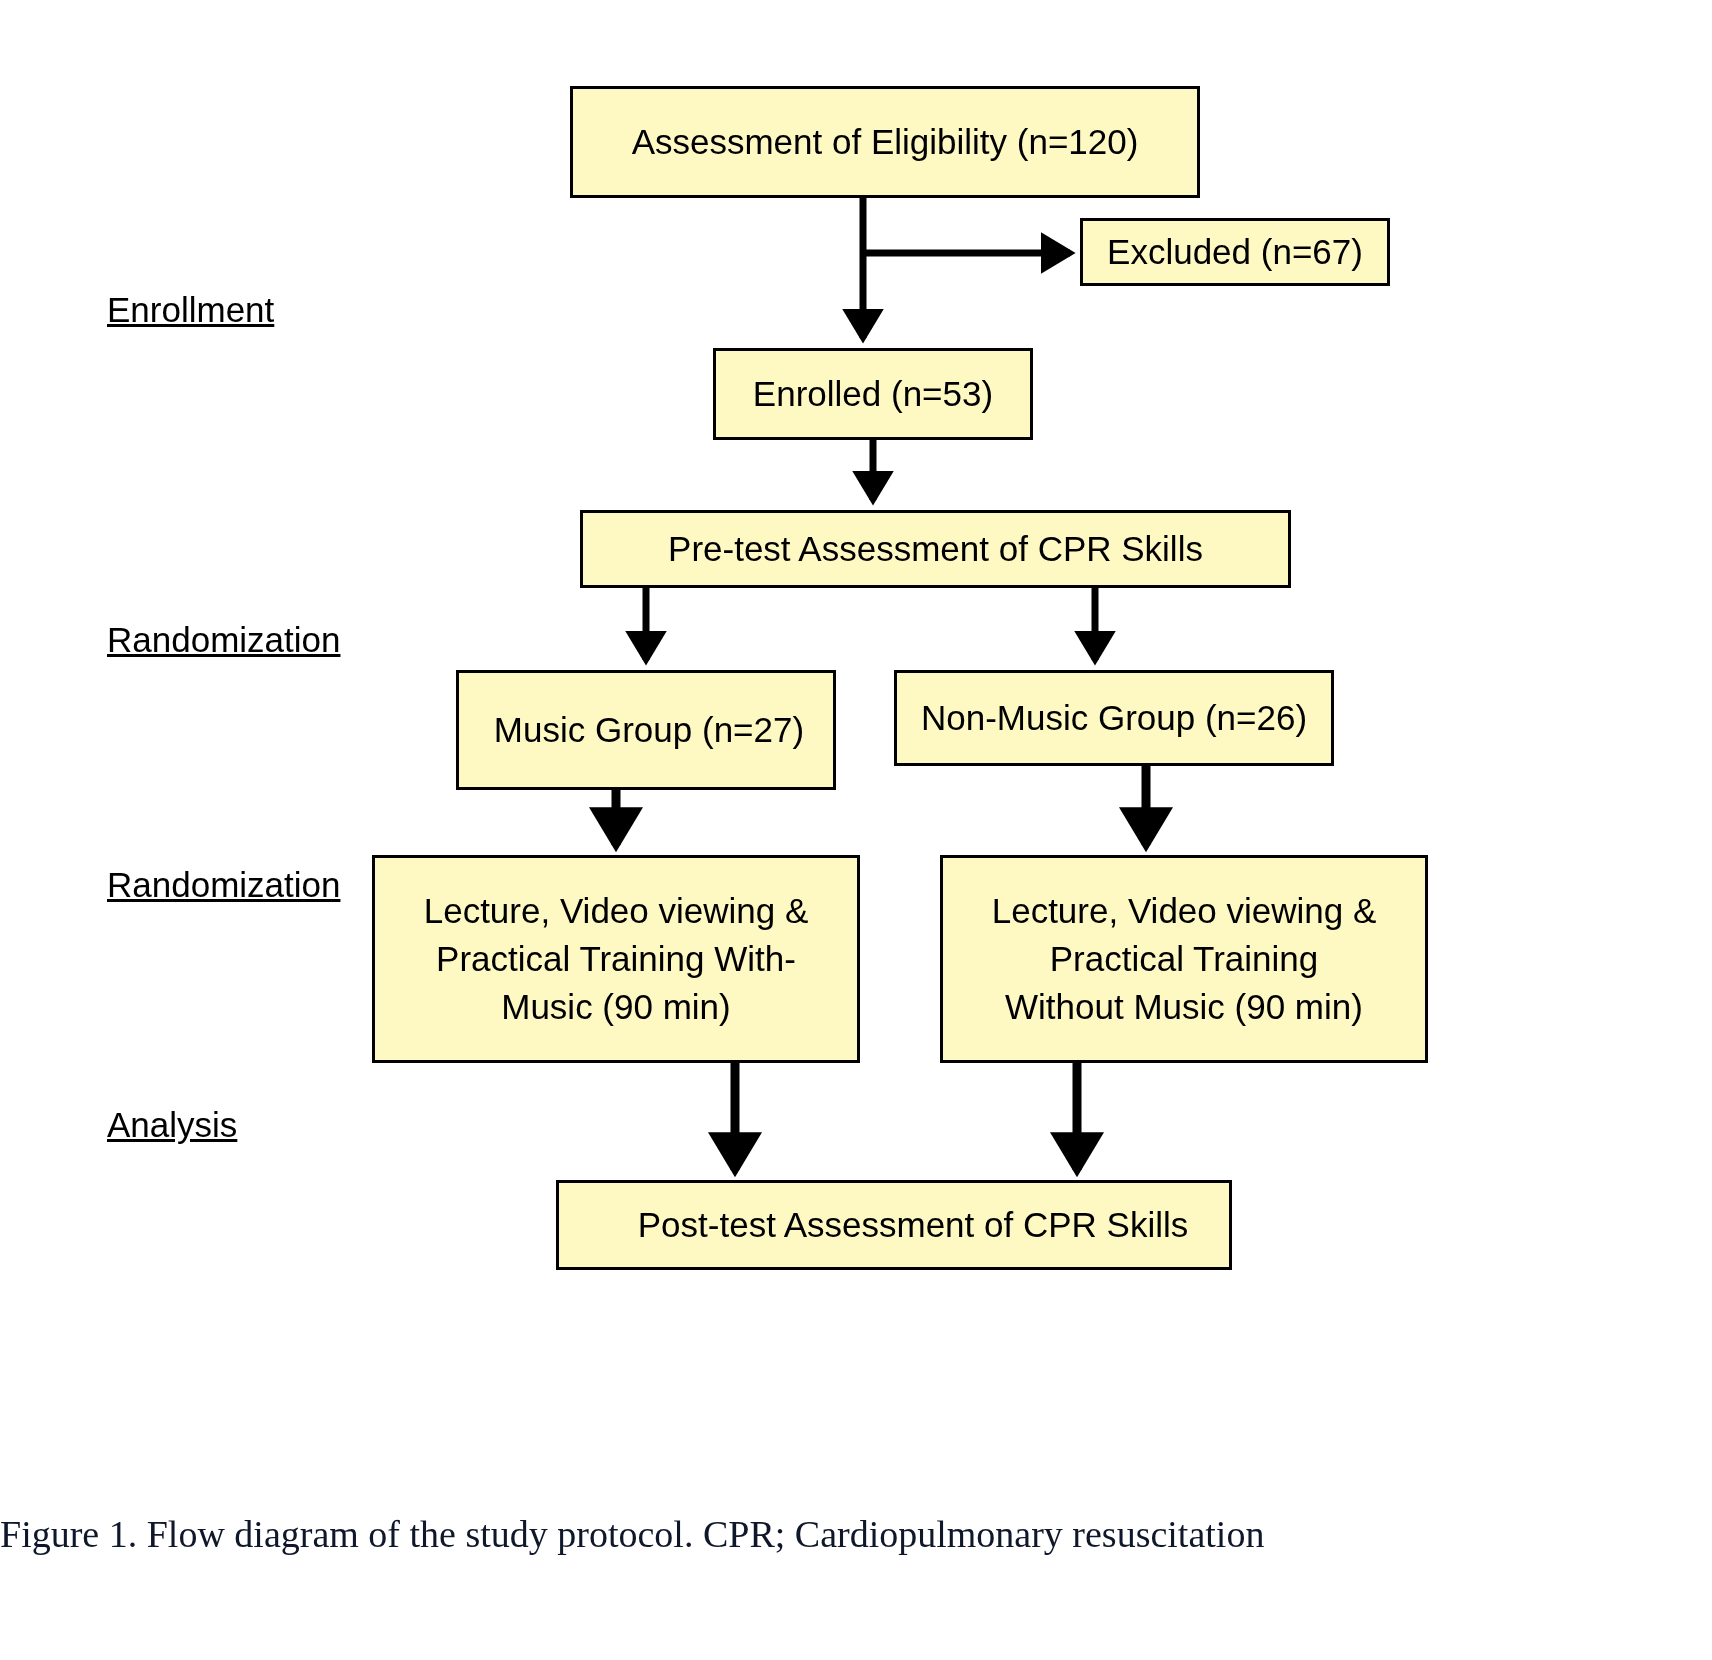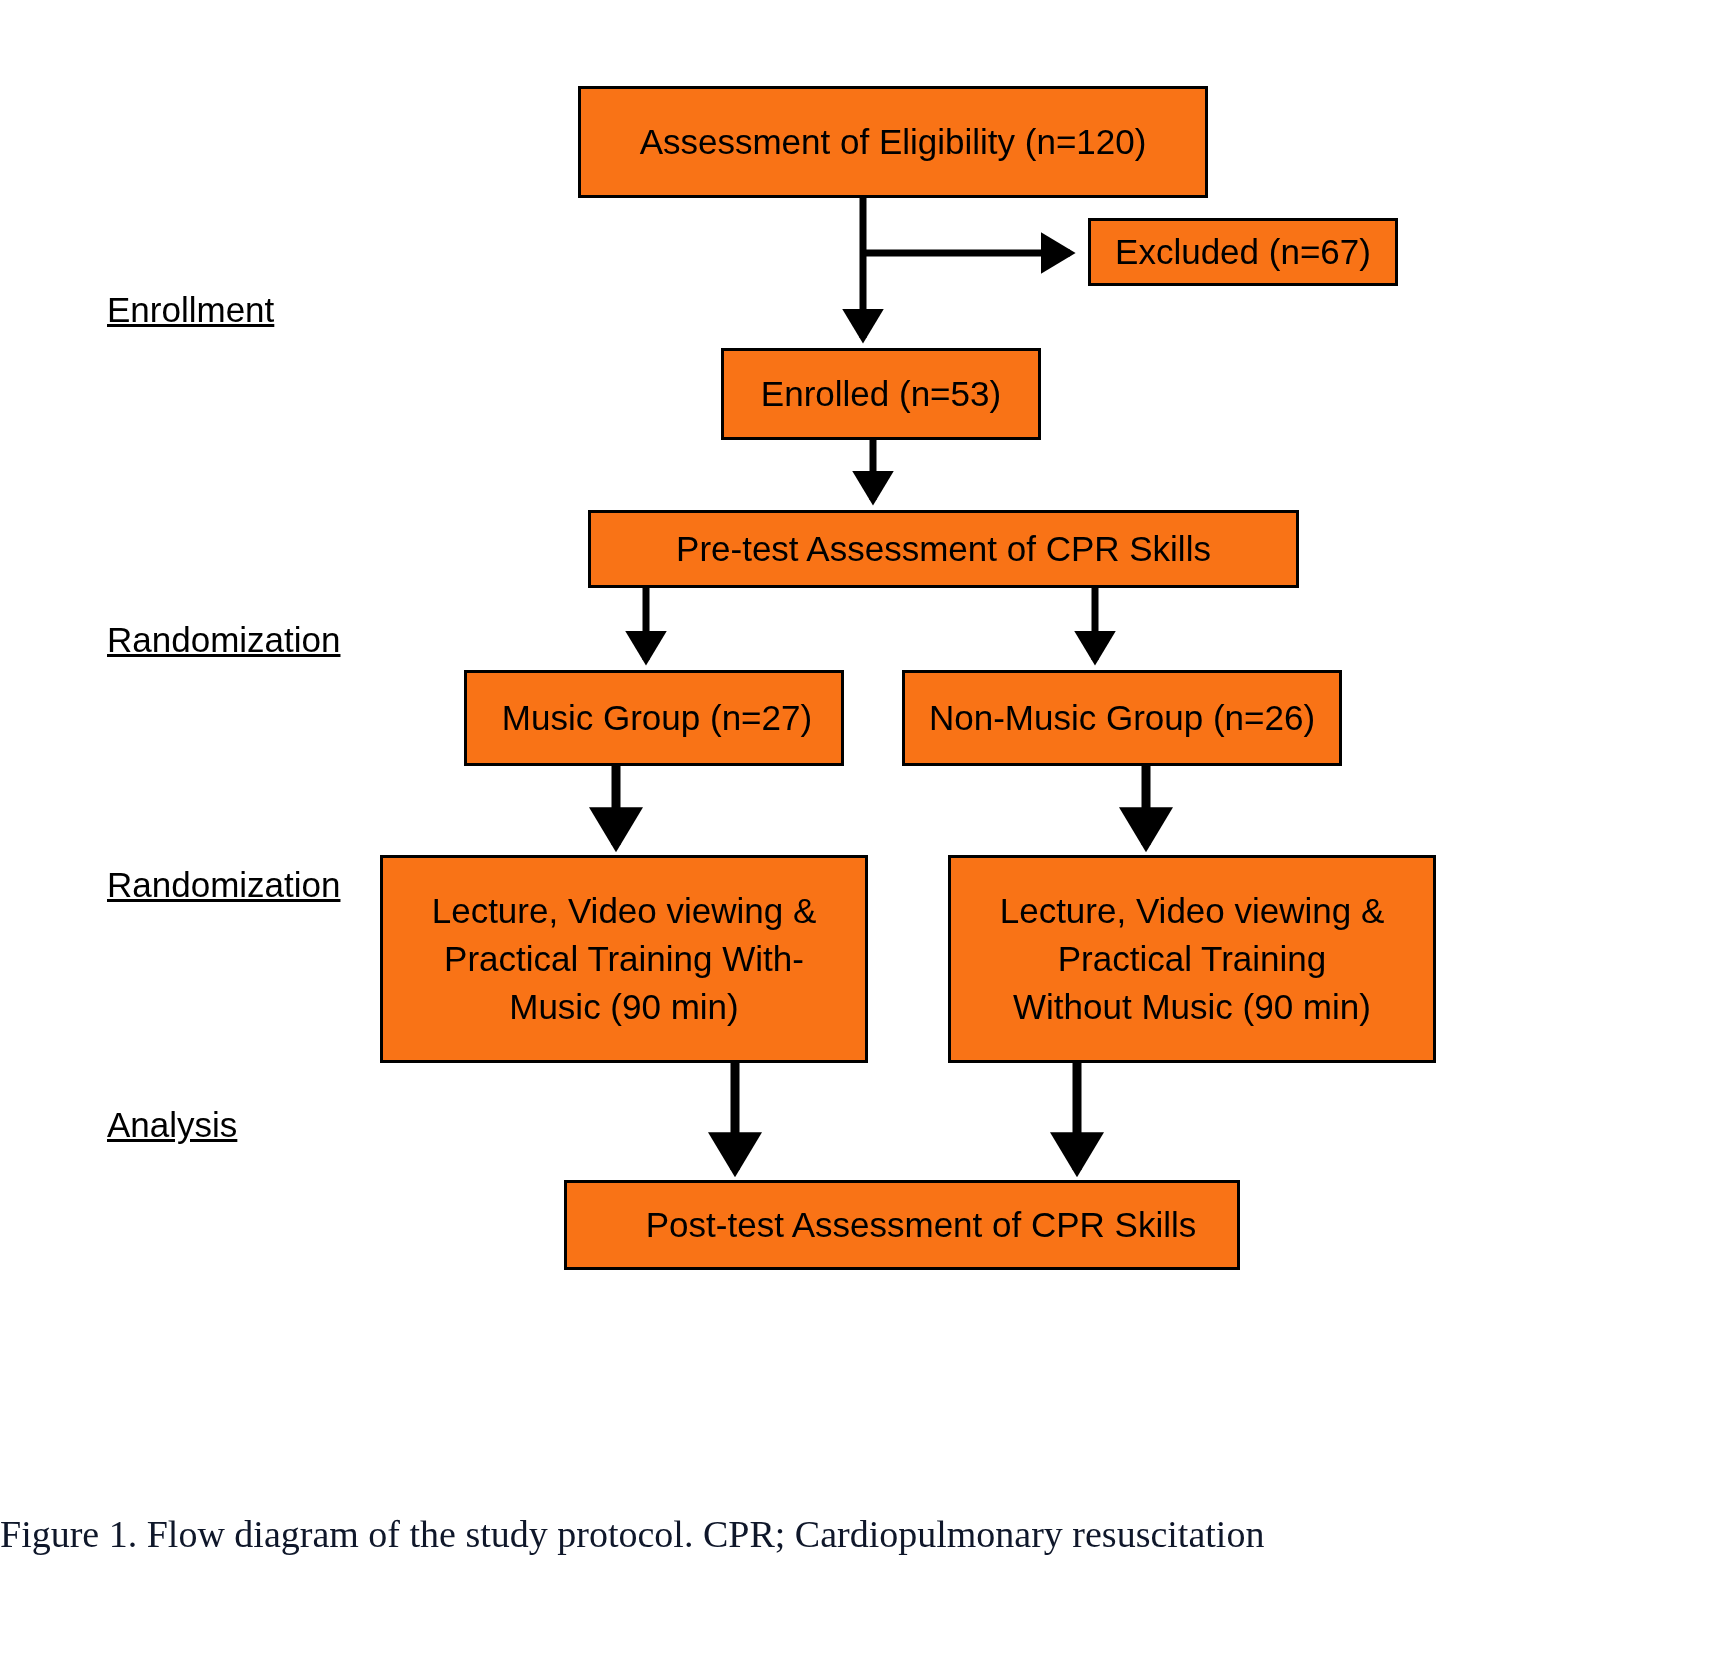--- a/index.html
+++ b/index.html
@@ -21,32 +21,31 @@
     left: 0;
     top: 0;
     width: 1712px;
     height: 1660px;
   }
 
   .node {
     position: absolute;
     box-sizing: border-box;
     border: 3px solid #000000;
-    background: #f97316;
+    background: #fef9c3;
     display: flex;
     align-items: center;
     justify-content: center;
     text-align: center;
     font-family: "Liberation Sans", sans-serif;
     font-size: 35px;
     line-height: 1.38;
     color: #000000;
     padding: 4px 10px;
     white-space: pre-line;
-    margin-left: 8px;
   }
 
   .stage-label {
     position: absolute;
     font-family: "Liberation Sans", sans-serif;
     font-size: 35px;
     color: #000000;
     white-space: nowrap;
     text-decoration: underline;
   }
@@ -68,21 +67,21 @@
     width: 1712px;
     height: 1660px;
     pointer-events: none;
   }
 
   
   #node-eligibility { left: 570px;  top: 86px;   width: 630px;  height: 112px; }
   #node-excluded    { left: 1080px; top: 218px;  width: 310px;  height: 68px;  }
   #node-enrolled    { left: 713px;  top: 348px;  width: 320px;  height: 92px;  }
   #node-pretest     { left: 580px;  top: 510px;  width: 711px;  height: 78px;  }
-  #node-music       { left: 456px;  top: 670px;  width: 380px;  height: 96px; padding-left: 16px;  }
+  #node-music       { left: 456px;  top: 670px;  width: 380px;  height: 120px; padding-left: 16px;  }
   #node-nonmusic    { left: 894px;  top: 670px;  width: 440px;  height: 96px;  }
   #node-int-music   { left: 372px;  top: 855px;  width: 488px;  height: 208px; }
   #node-int-nonmus  { left: 940px;  top: 855px;  width: 488px;  height: 208px; }
   #node-posttest    { left: 556px;  top: 1180px; width: 676px;  height: 90px; padding-left: 48px;  }
 
   
   #label-enrollment    { left: 107px; top: 290px;  }
   #label-randomization { left: 107px; top: 620px;  }
   #label-intervention  { left: 107px; top: 865px;  }
   #label-analysis      { left: 107px; top: 1105px; }

